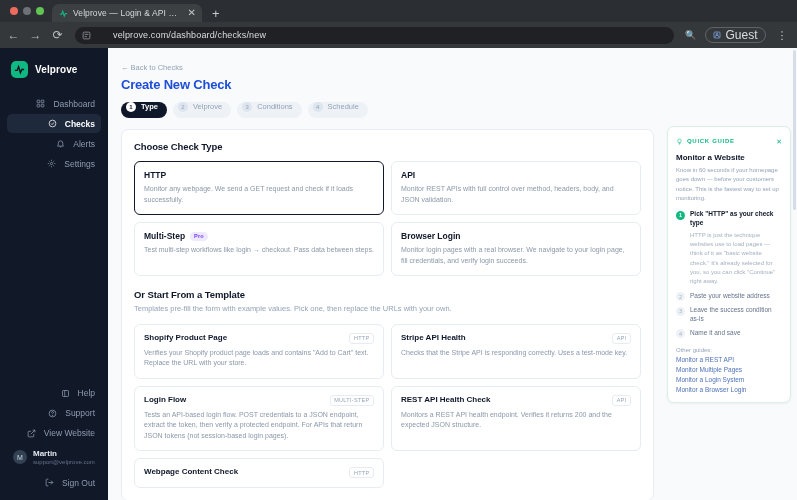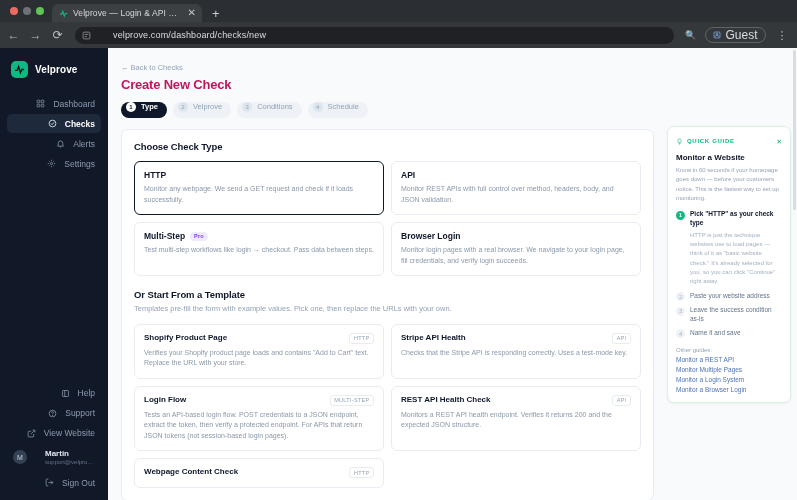--- a/index.html
+++ b/index.html
@@ -70,33 +70,33 @@
   .brand-name { color: #ffffff; font-size: 10px; font-weight: bold; letter-spacing: .1px; }
   .nav { display: flex; flex-direction: column; gap: 1px; padding: 0 7px; }
   .nav-item {
     display: flex; align-items: center; gap: 8px; height: 19px;
     padding: 0 6px; border-radius: 5px; font-size: 8.5px; color: #8d9bb0; justify-content: flex-end;
   }
   .nav-item.active { background: #1e293b; color: #ffffff; font-weight: bold; }
   .nav-ico { width: 9px; height: 9px; flex: none; display: flex; align-items: center; justify-content: center; }
   .sb-spacer { flex: 1; }
   .sb-bottom { padding: 0 7px 8px; display: flex; flex-direction: column; gap: 1px; }
-  .user-row { display: flex; align-items: center; gap: 18px; padding: 5px 6px 6px; }
+  .user-row { display: flex; align-items: center; gap: 6px; padding: 5px 6px 6px; }
   .avatar {
     width: 14px; height: 14px; border-radius: 50%; background: #334155; color: #cbd5e1;
     font-size: 7px; display: flex; align-items: center; justify-content: center; flex: none;
   }
   .user-name { color: #e2e8f0; font-size: 8px; font-weight: bold; line-height: 1.25; }
   .user-mail { color: #64748b; font-size: 6px; line-height: 1.25; white-space: nowrap; overflow: hidden; text-overflow: ellipsis; max-width: 72px; }
 
   
   .main { flex: 1; background: #f8fafc; display: flex; min-width: 0; overflow: hidden; position: relative; }
   .content { flex: 1; padding: 12px 0 0 13px; min-width: 0; }
   .back-link { color: #94a3b8; font-size: 7.5px; margin-bottom: 5px; display: inline-block; }
-  .page-title { font-size: 13px; font-weight: bold; color: #be185d; letter-spacing: -.2px; }
+  .page-title { font-size: 13px; font-weight: bold; color: #1d4ed8; letter-spacing: -.2px; }
 
   .quota {
     margin-top: 12px; margin-right: 13px; background: #ffffff; border: 1px solid #e9edf3;
     border-radius: 5px; height: 18px; display: flex; align-items: center;
     padding: 0 8px; font-size: 7.5px; color: #64748b;
   }
   .steps { display: flex; gap: 6px; margin-top: 10px; }
   .step {
     display: flex; gap: 5px; height: 16px; border-radius: 9px;
     padding: 0 9px 0 5px; background: #eef2f7; color: #94a3b8; font-size: 7.5px;

